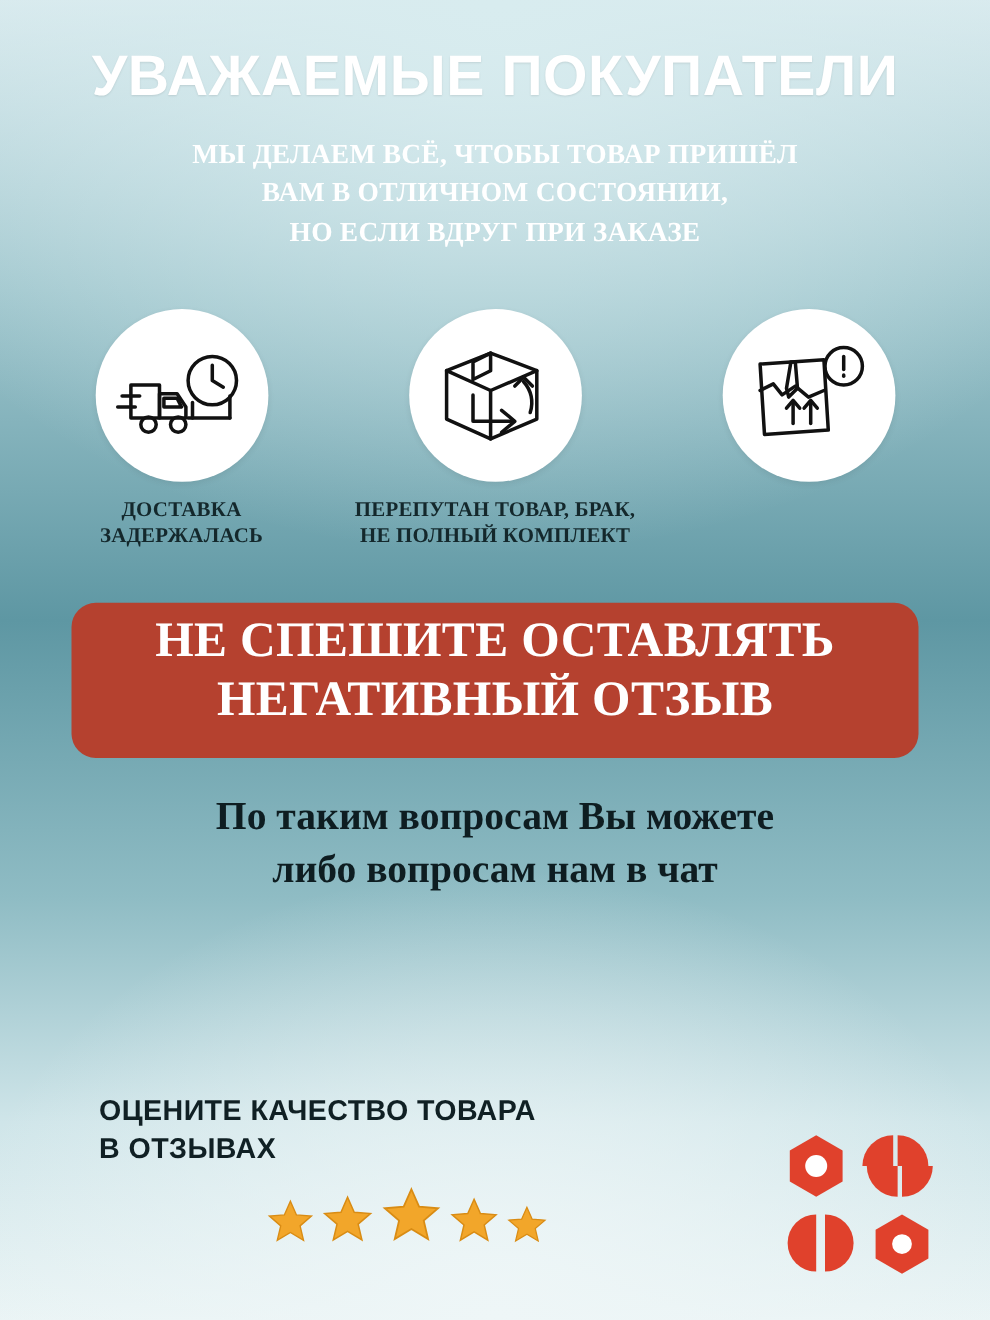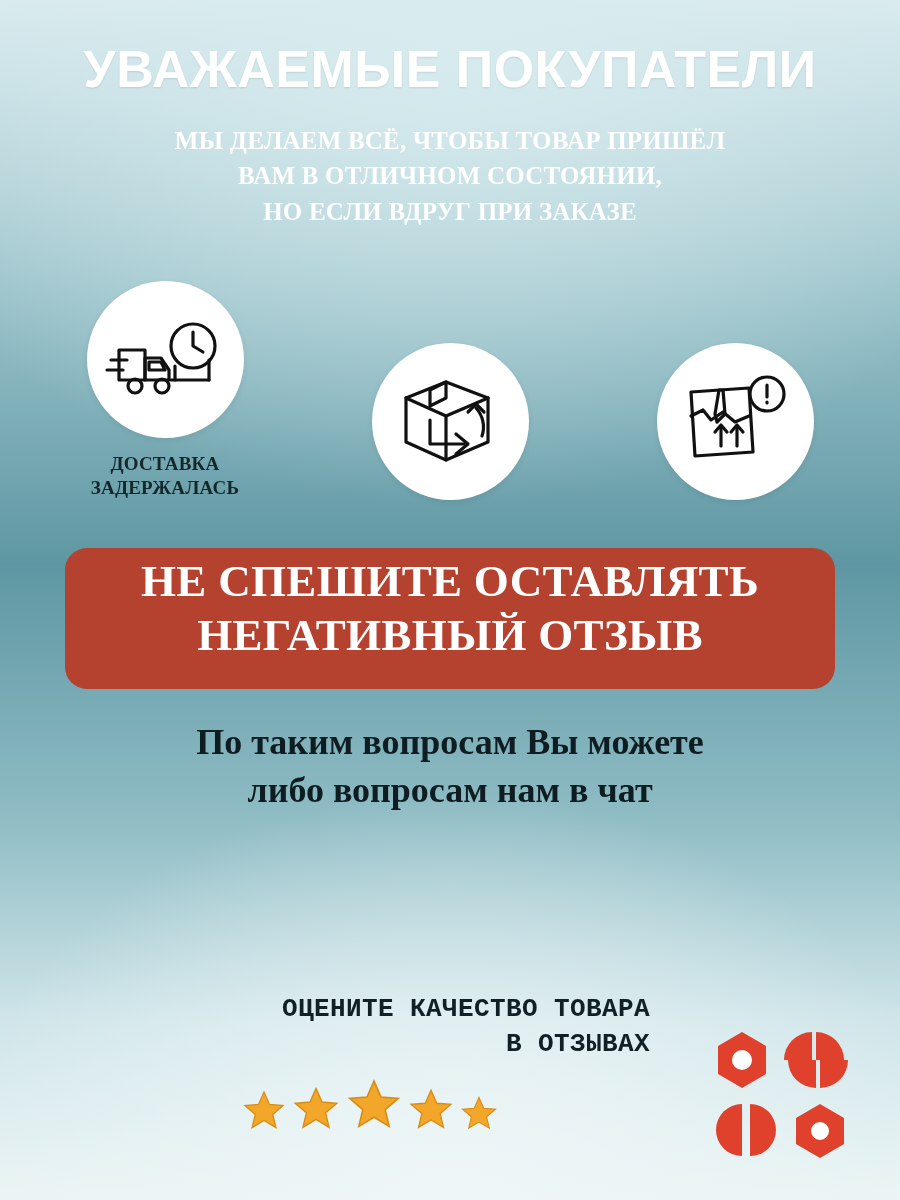--- a/index.html
+++ b/index.html
@@ -48,21 +48,21 @@
     line-height: 1.42;
     letter-spacing: 0.2px;
   }
 
   
   .icon-row {
     margin: 52px auto 0;
     width: 840px;
     display: flex;
     justify-content: space-between;
-    align-items: flex-end;
+    align-items: flex-start;
   }
   .icon-col {
     width: 270px;
     display: flex;
     flex-direction: column;
     align-items: center;
   }
   .icon-circle {
     width: 157px;
     height: 157px;
@@ -120,23 +120,23 @@
     left: 0;
     right: 0;
     bottom: 28px;
     height: 180px;
   }
   .rate-text {
     position: absolute;
     left: 90px;
     top: 0;
     width: 560px;
-    text-align: right;
+    text-align: left;
     color: #102024;
-    font-family: Liberation Mono, monospace;
+    font-family: Liberation Sans, sans-serif;
     font-weight: bold;
     font-size: 26px;
     line-height: 1.35;
     letter-spacing: 0.4px;
   }
   .stars {
     position: absolute;
     left: 90px;
     top: 84px;
     width: 560px;
@@ -209,20 +209,24 @@
 
             <path d="M40 22 L56 14 L56 30 L40 38 Z"></path>
 
             <path d="M40 52 L40 76 L74 76"></path>
             <path d="M66 66 L78 76 L66 86"></path>
             <path d="M86 40 a28 28 0 0 1 6 28"></path>
             <path d="M78 44 L86 36 L94 44"></path>
           </g>
         </svg>
       </div>
+      <div class="icon-caption">
+        <div>ПЕРЕПУТАН ТОВАР, БРАК,</div>
+        <div>НЕ ПОЛНЫЙ КОМПЛЕКТ</div>
+      </div>
     </div>
 
     <div class="icon-col">
       <div class="icon-circle">
         <svg width="120" height="106" viewBox="0 0 120 106">
           <g fill="none" stroke="#111111" stroke-width="3.2" stroke-linecap="round" stroke-linejoin="round">
 
             <path d="M16 24 L74 20 L78 84 L20 88 Z"></path>
 
             <path d="M44 22 L48 22 L50 46 L42 54 L40 46 Z"></path>

